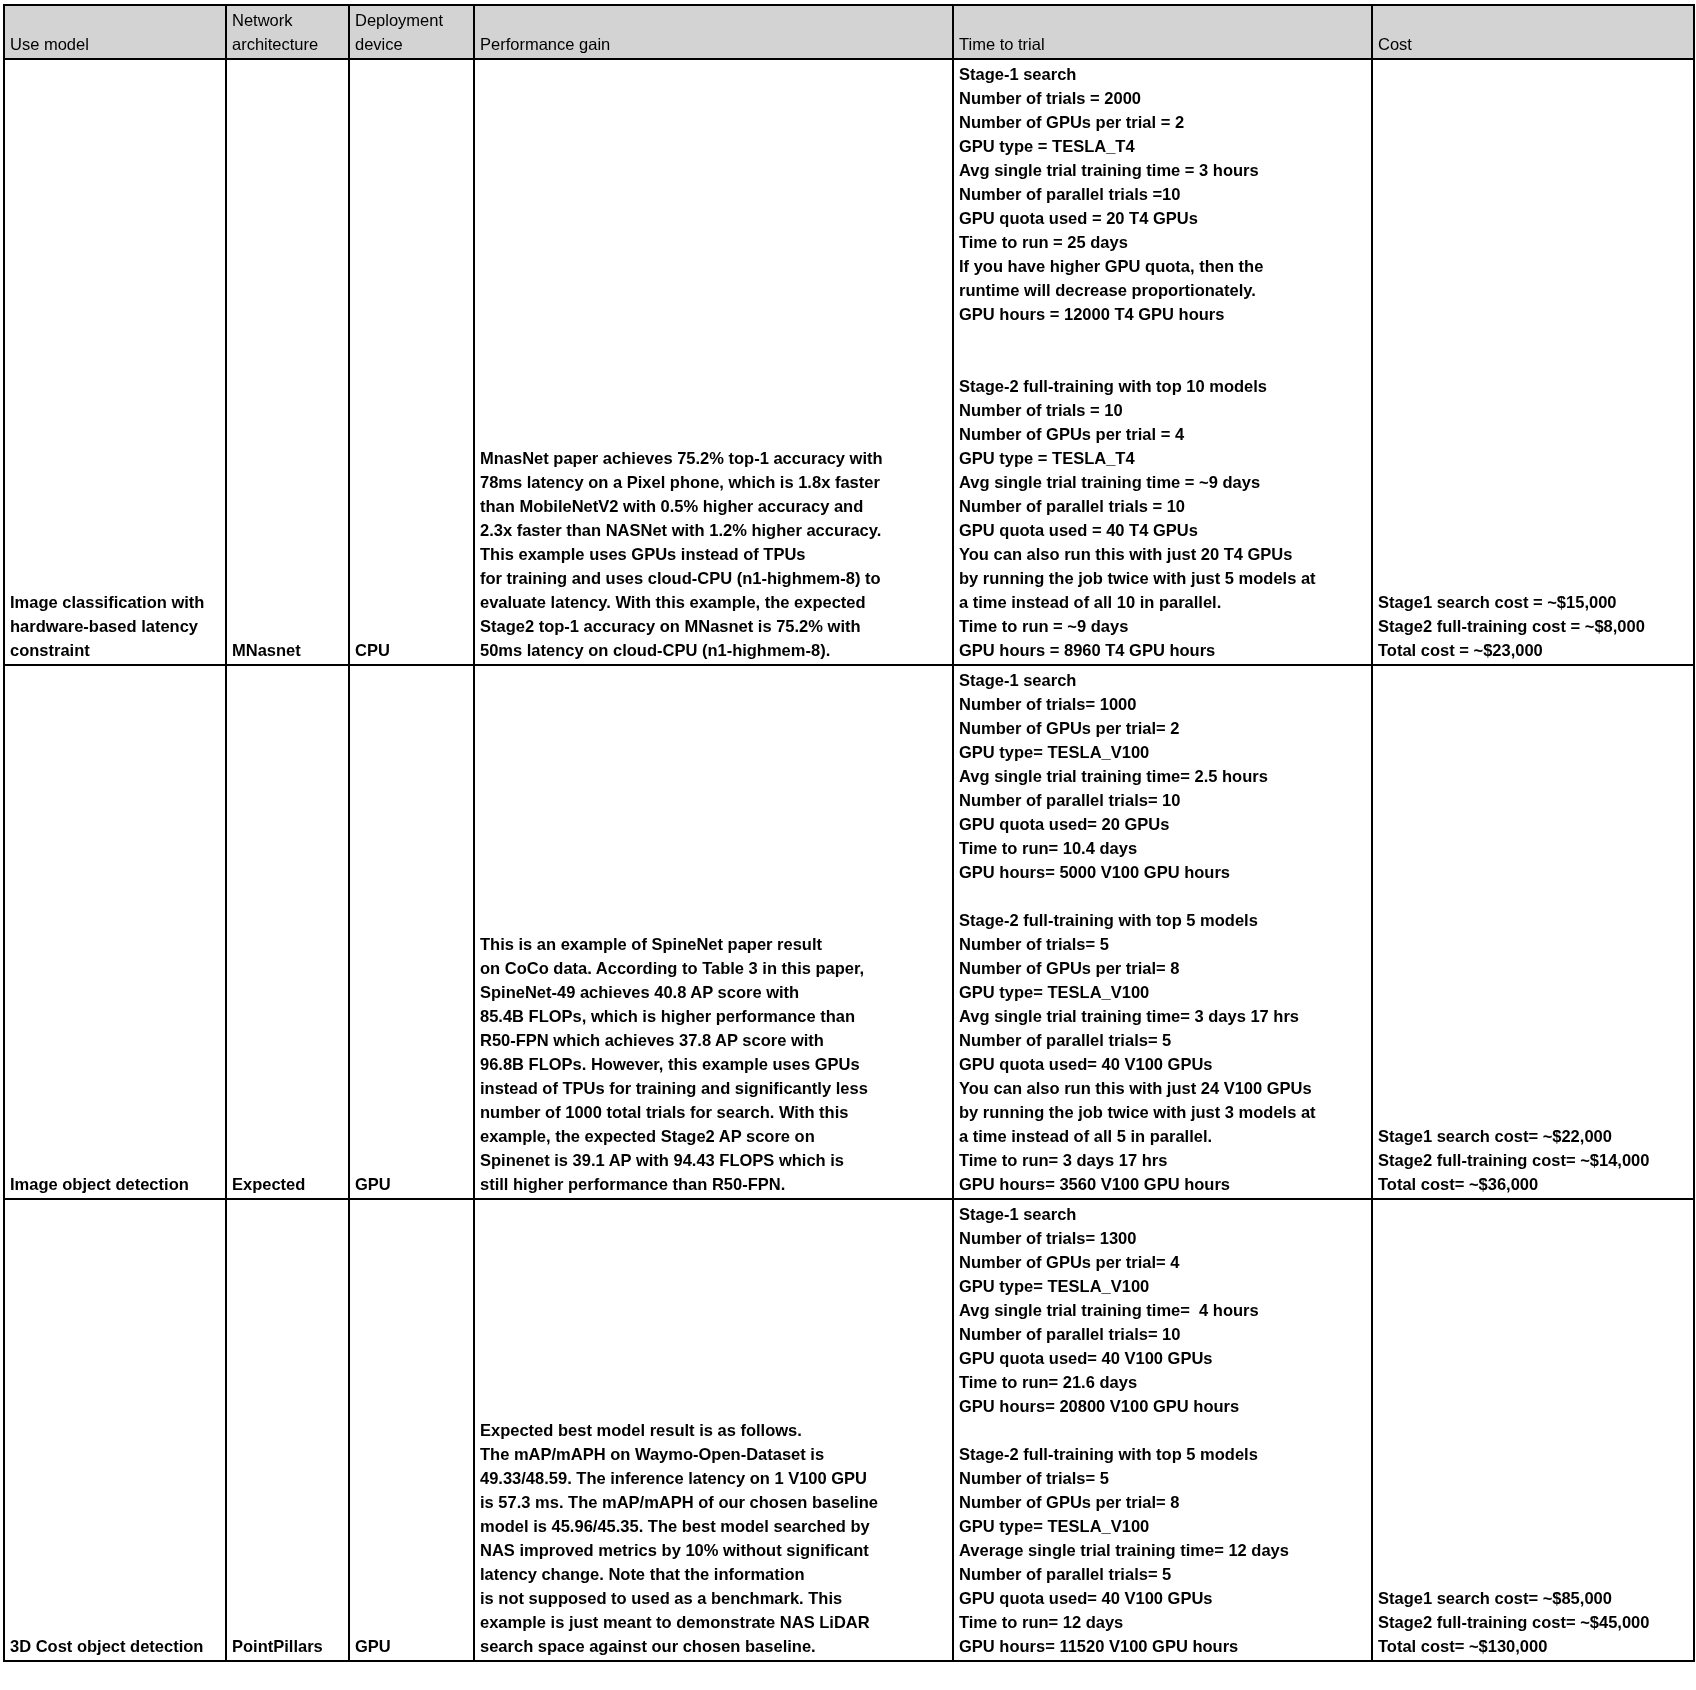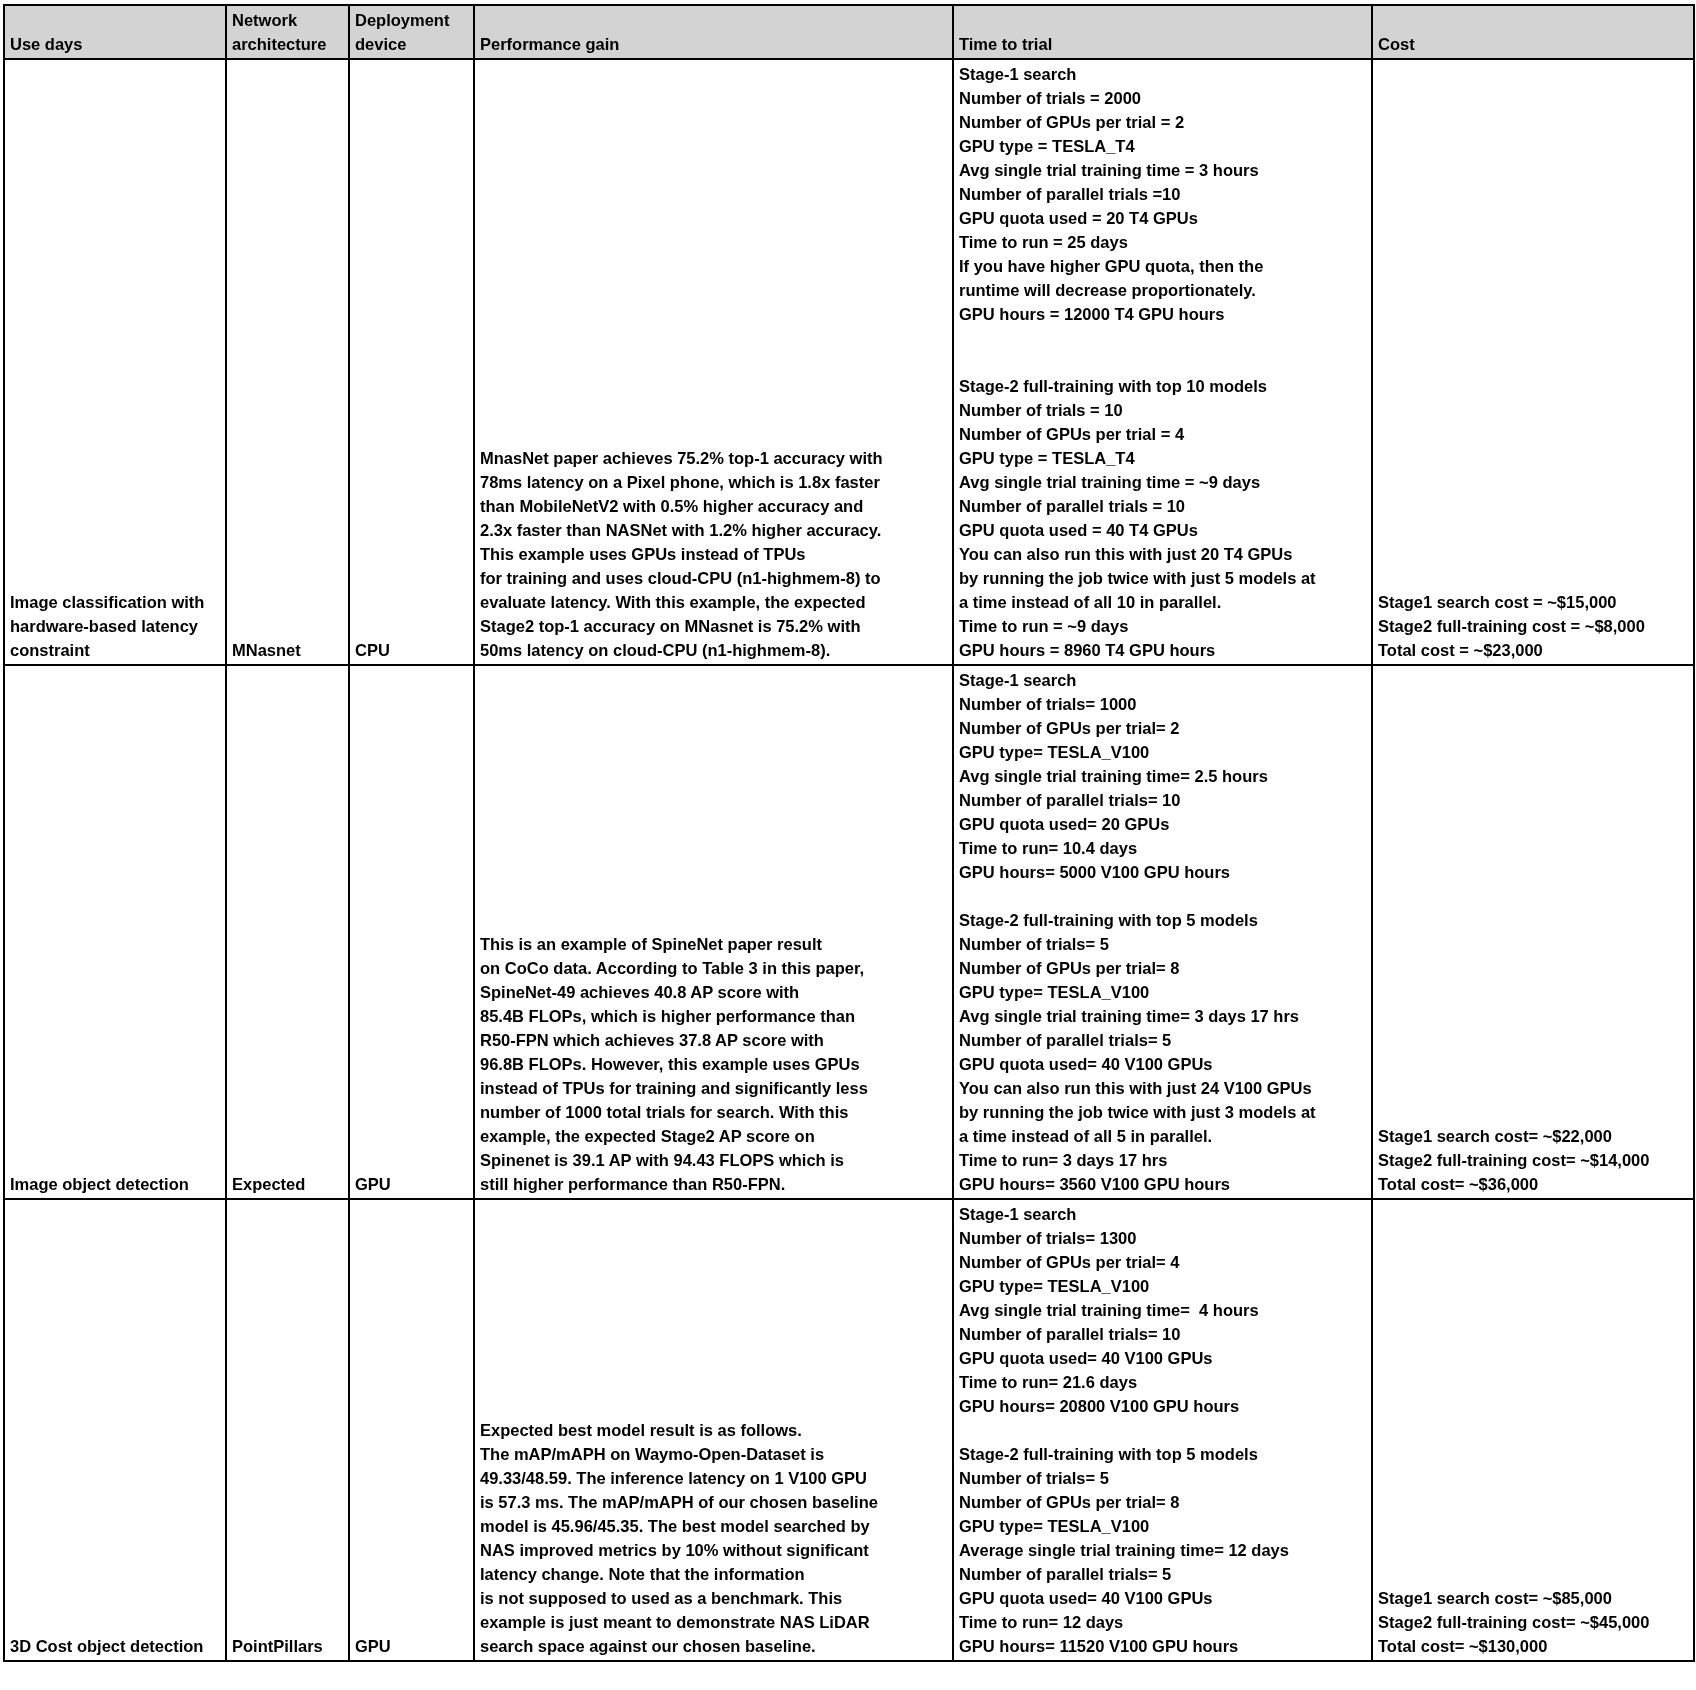--- a/index.html
+++ b/index.html
@@ -26,21 +26,21 @@
     border: 2px solid #000000;
     padding: 2px 5px;
     vertical-align: bottom;
     text-align: left;
     overflow: hidden;
     box-sizing: border-box;
     font-weight: bold;
   }
   table.doc-table th {
     background: #d3d3d3;
-    font-weight: bold;
+    font-weight: normal;
     height: 52px;
   }
   td.multiline, td.wrapcell {
     white-space: pre-wrap;
   }
   col.c-usecase   { width: 222px; }
   col.c-network   { width: 123px; }
   col.c-device    { width: 125px; }
   col.c-perf      { width: 479px; }
   col.c-time      { width: 419px; }
@@ -54,21 +54,21 @@
     <colgroup>
       <col class="c-usecase">
       <col class="c-network">
       <col class="c-device">
       <col class="c-perf">
       <col class="c-time">
       <col class="c-cost">
     </colgroup>
     <thead>
       <tr>
-        <th>Use days</th>
+        <th>Use model</th>
         <th>Network architecture</th>
         <th>Deployment device</th>
         <th>Performance gain</th>
         <th>Time to trial</th>
         <th>Cost</th>
       </tr>
     </thead>
     <tbody id="table-body">
   <tr>
     <td class="wrapcell">Image classification with hardware-based latency constraint</td>

